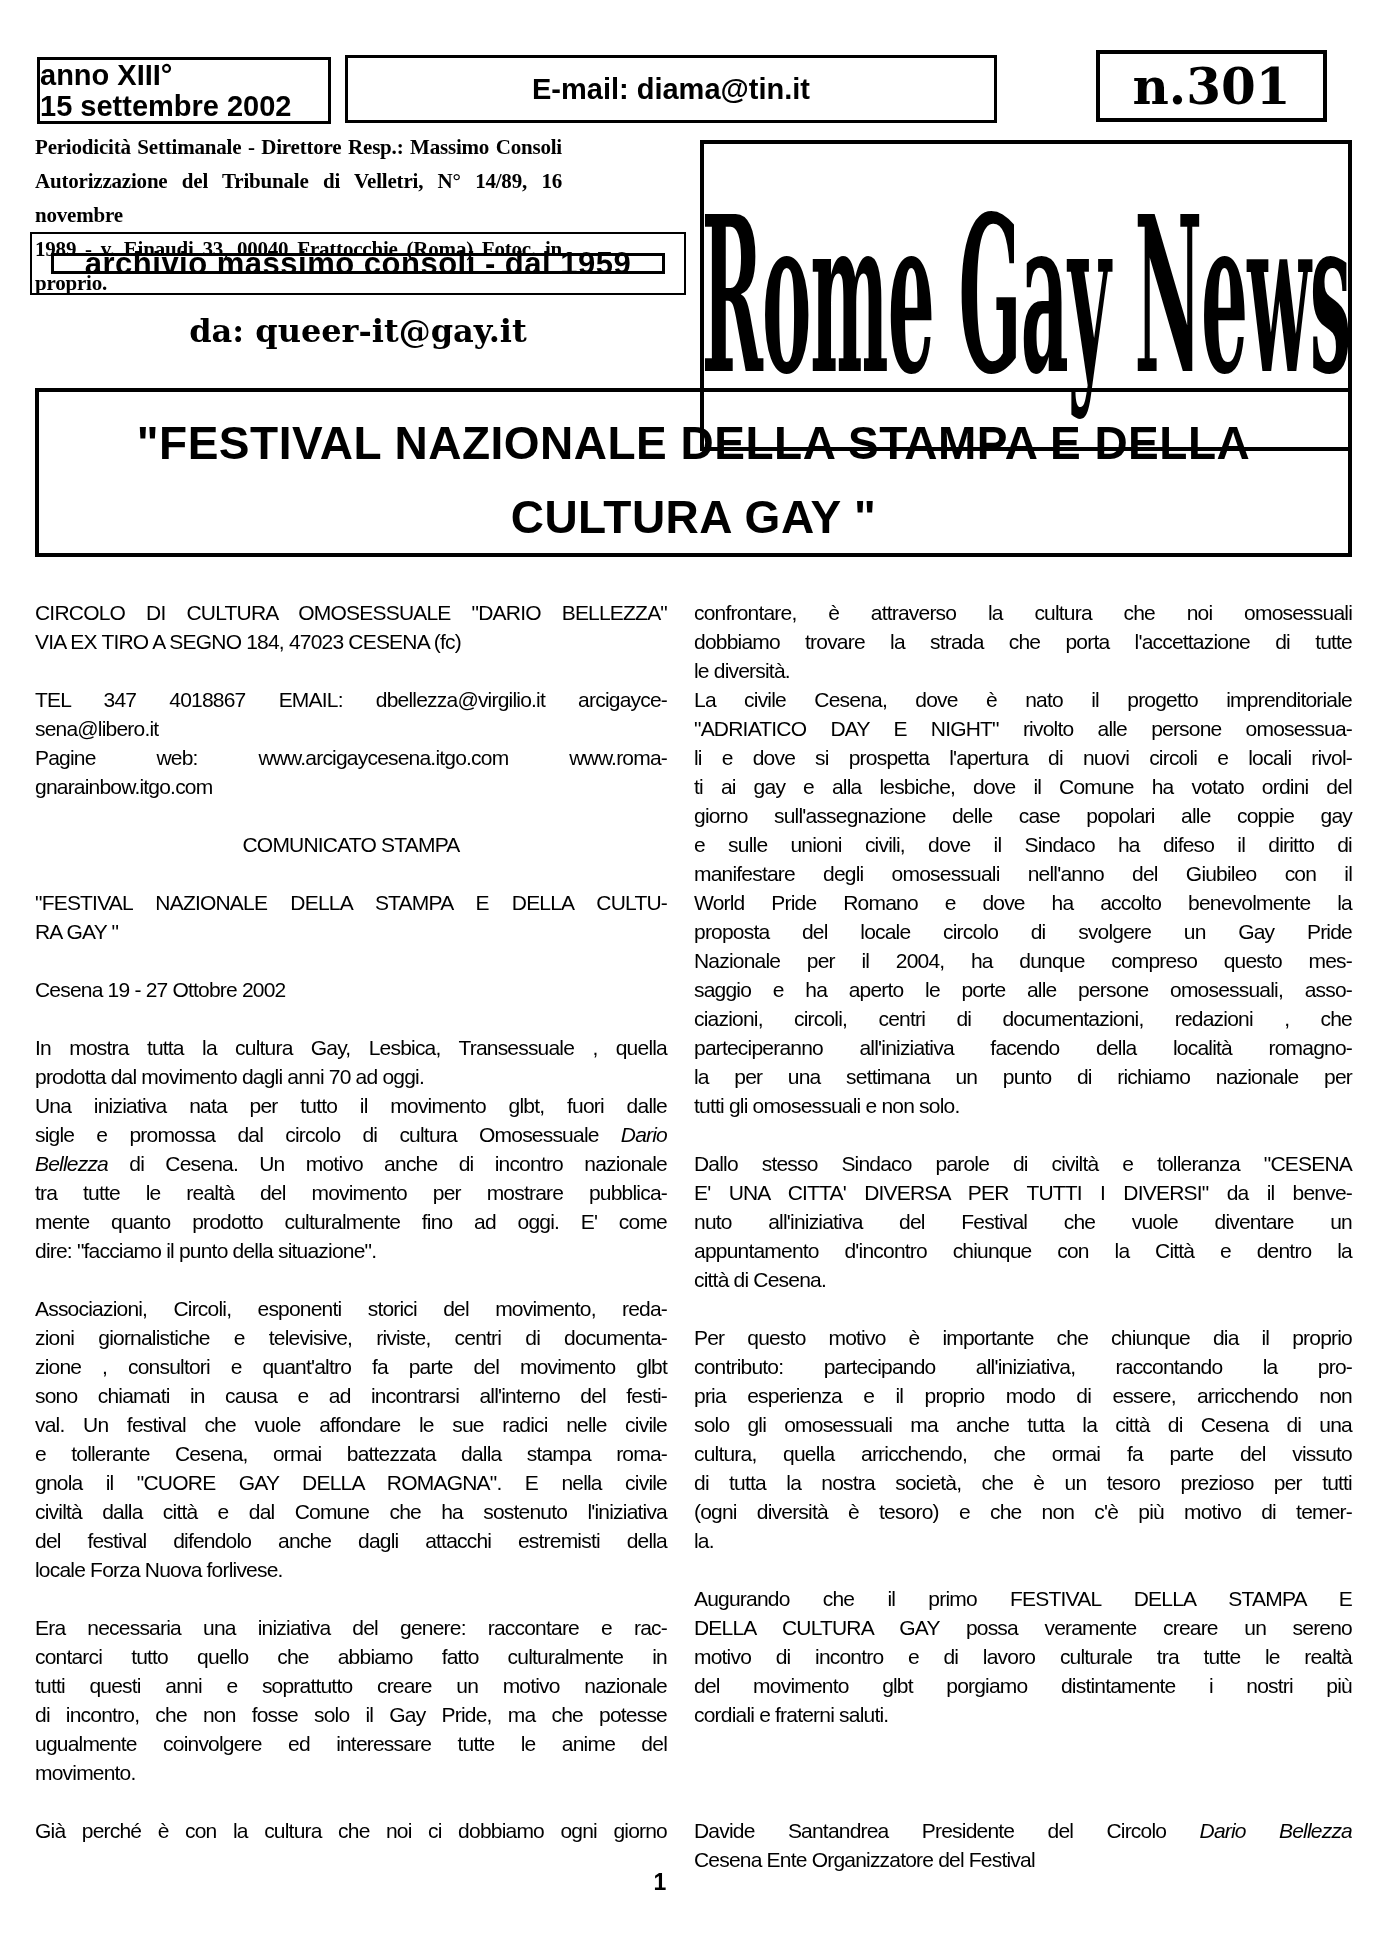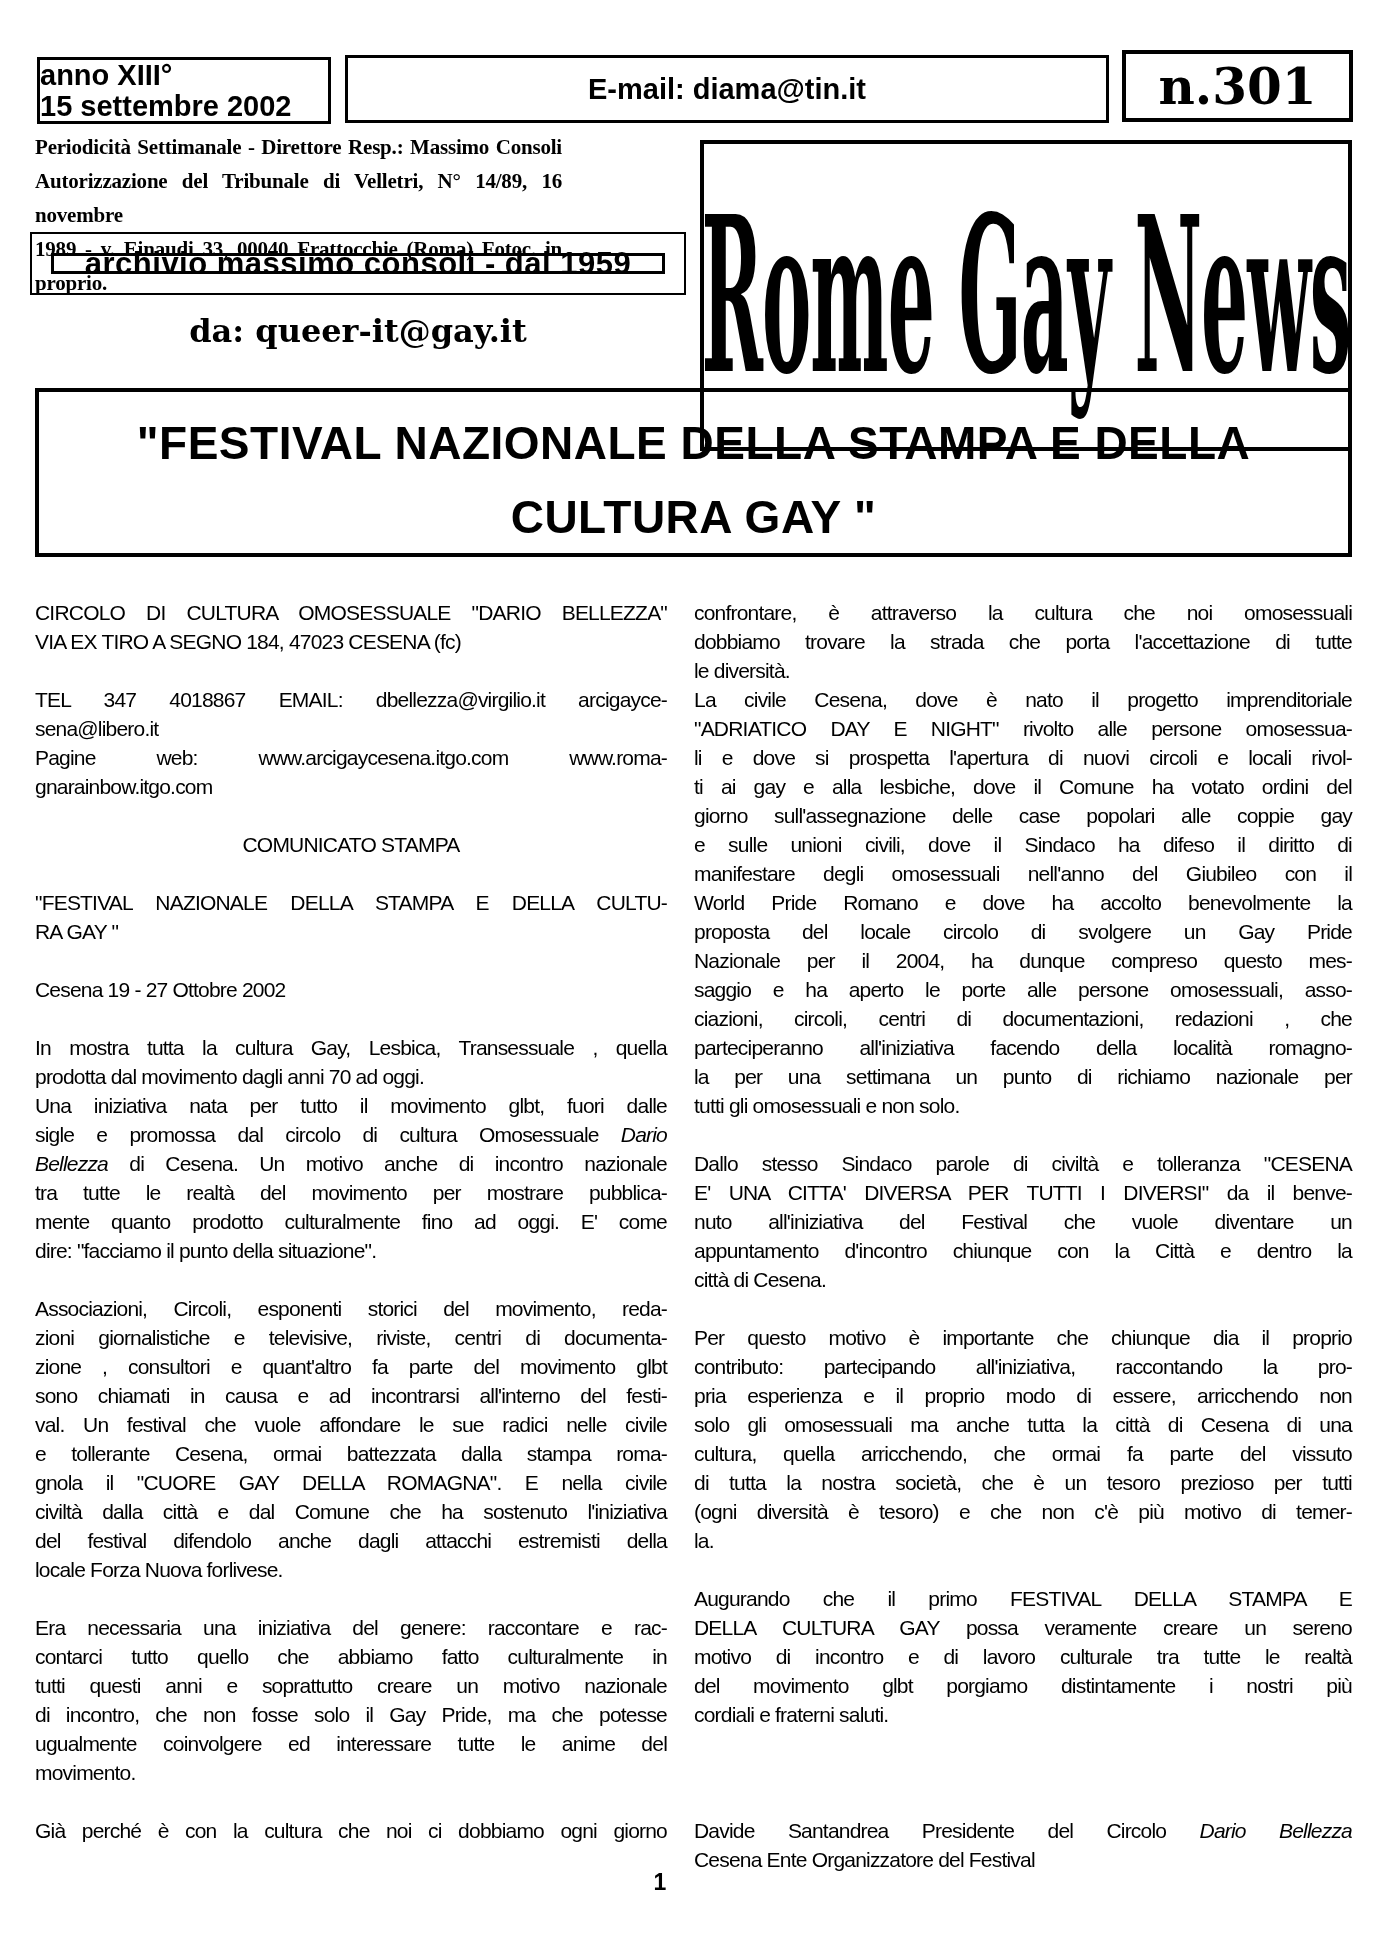--- a/index.html
+++ b/index.html
@@ -12,27 +12,27 @@
   .abs{position:absolute;box-sizing:border-box;}
 
   
   #date-box{
     left:37px;top:57px;width:294px;height:67px;
     border:3px solid #000;
     display:flex;flex-direction:column;align-items:flex-start;justify-content:center;
     font-weight:bold;font-size:29px;line-height:31px;
   }
   #email-box{
-    left:345px;top:55px;width:764px;height:68px;
+    left:345px;top:55px;width:652px;height:68px;
     border:3px solid #000;
     display:flex;align-items:center;justify-content:center;
     font-weight:bold;font-size:29px;
   }
   #issue-box{
-    left:1122px;top:50px;width:231px;height:72px;
+    left:1096px;top:50px;width:231px;height:72px;
     border:4px solid #000;
     display:flex;align-items:center;justify-content:center;
     font-family:"DejaVu Serif","Liberation Serif",serif;
     font-weight:bold;font-size:50px;
   }
   #imprint{
     left:35px;top:130px;width:527px;
     font-family:"Liberation Serif","DejaVu Serif",serif;
     font-weight:bold;font-size:21px;line-height:34px;letter-spacing:-0.2px;
   }

